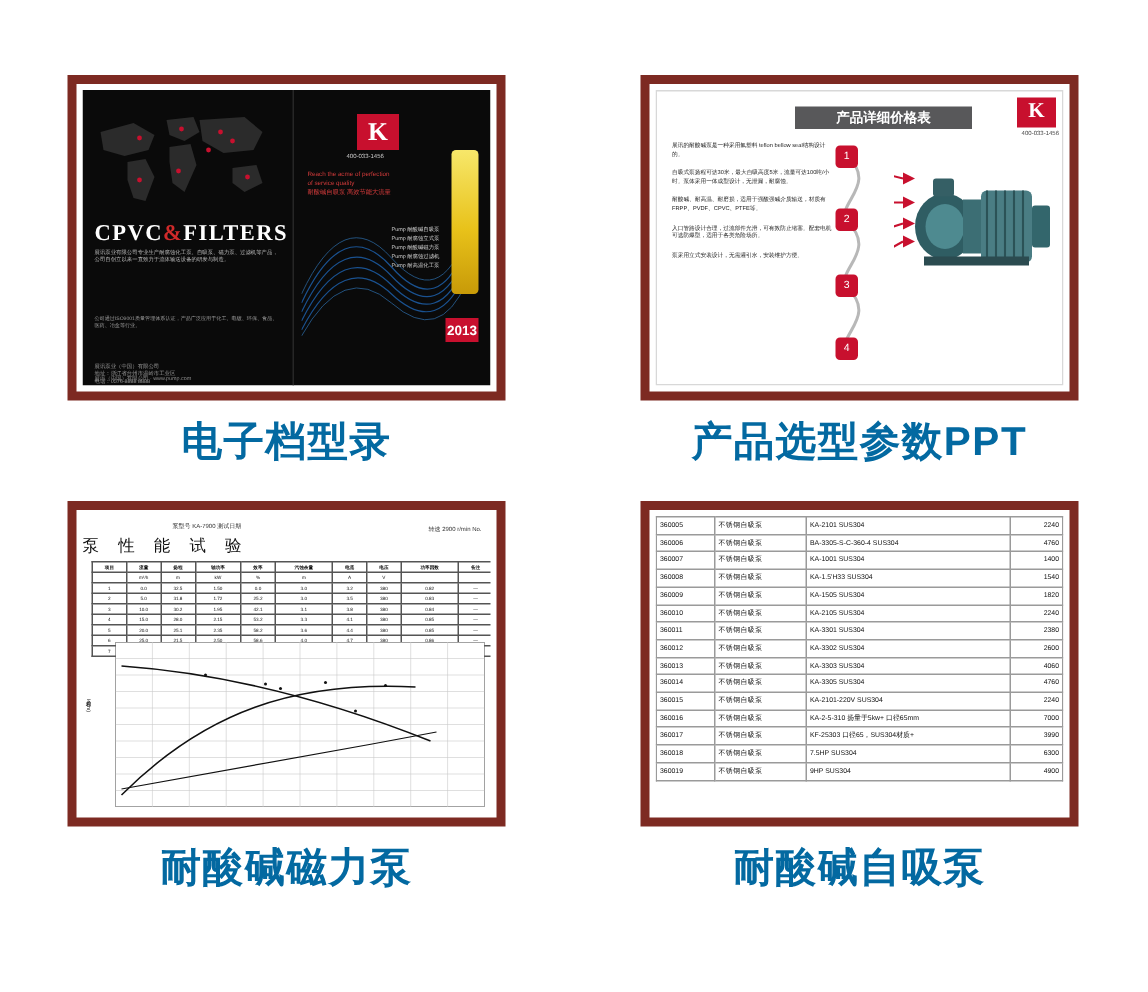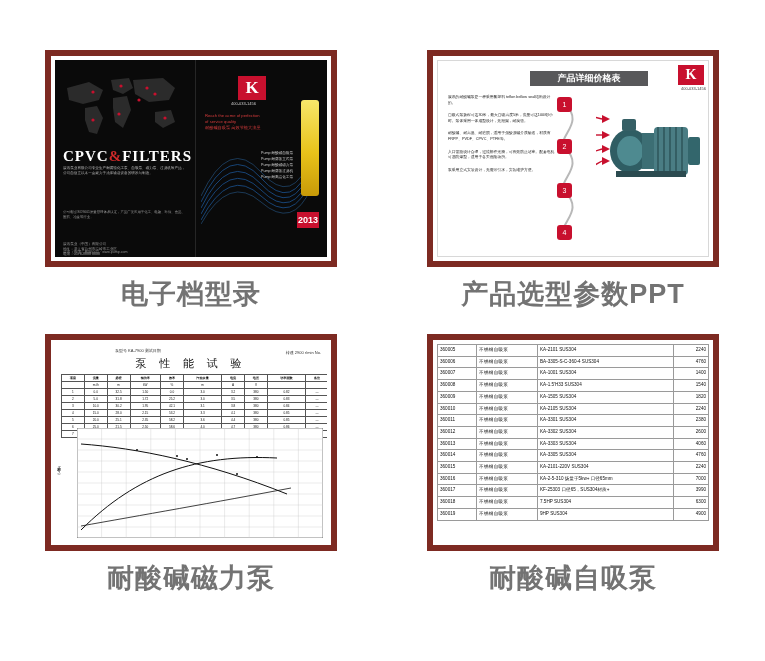--- a/index.html
+++ b/index.html
@@ -46,21 +46,21 @@
   .frame-inner {
     position: relative;
     width: 100%;
     height: 100%;
     overflow: hidden;
   }
   .caption {
     margin-top: 14px;
     font-size: 27px;
     font-weight: bold;
-    color: #737373;
+    color: #0369a1;
     letter-spacing: 1px;
     line-height: 1;
   }
   .row2 { margin-top: 26px; }
 
   
   .t1 {
     width: 100%;
     height: 100%;
     background: #0a0a0a;
@@ -243,21 +243,21 @@
 
   
   .t3 {
     width: 100%; height: 100%;
     background: #ffffff;
     position: relative;
   }
   .t3-title {
     position: absolute;
     left: 0; right: 0; top: 12px;
-    text-align: center;
+    text-align: left;
     font-size: 11px;
     letter-spacing: 5px;
     color: #111;
     font-family: "Liberation Serif", serif;
   }
   .t3-sub {
     position: absolute;
     left: 60px; top: 4px;
     font-size: 4px; color: #333;
   }

